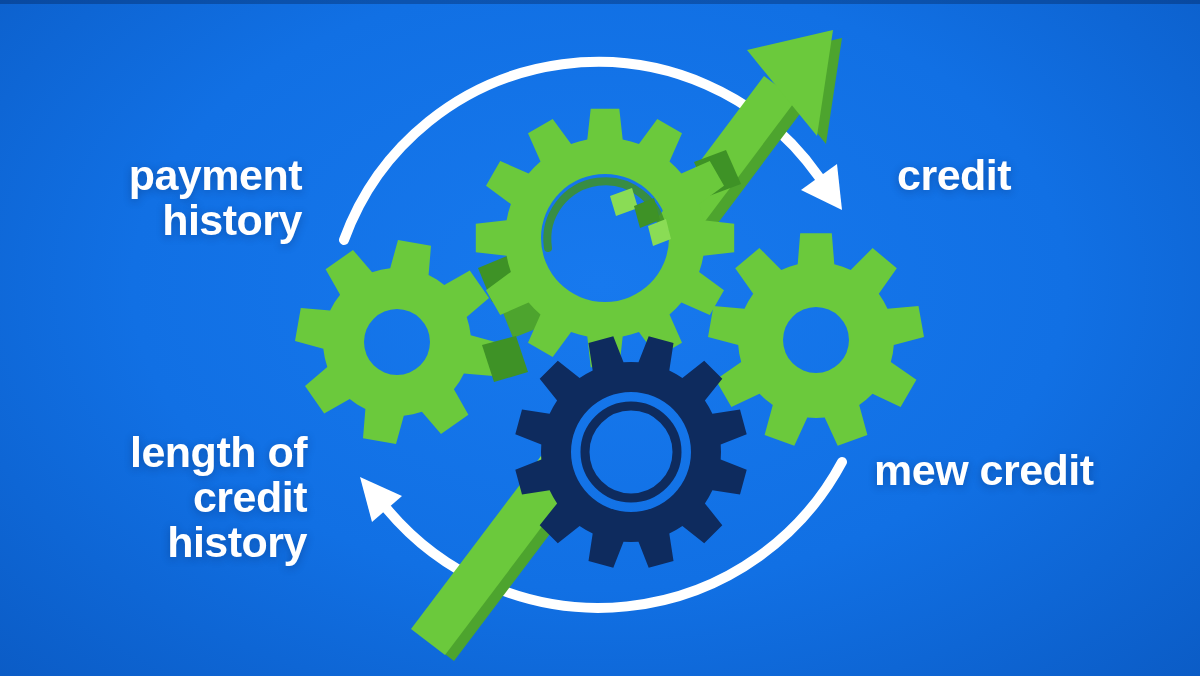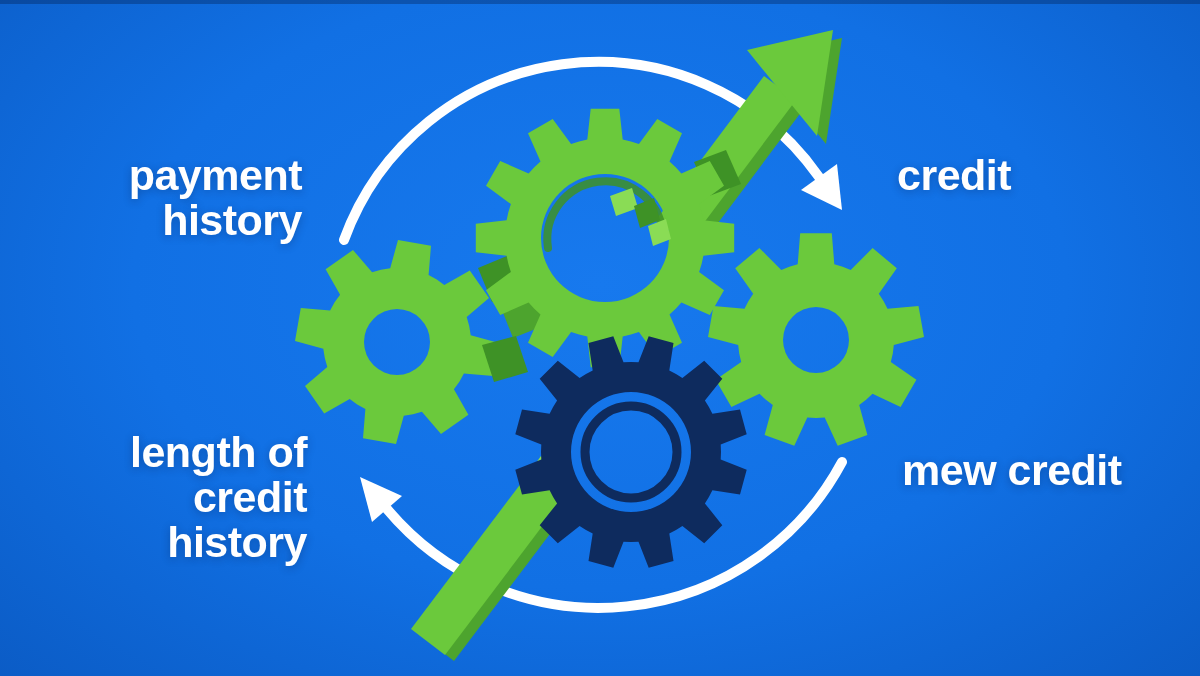--- a/index.html
+++ b/index.html
@@ -95,16 +95,16 @@
   <div class="label" style="left:897px;top:153px;">
     <div>credit</div>
   </div>
 
   <div class="label right" style="left:60px;top:430px;width:247px;">
     <div>length of</div>
     <div>credit</div>
     <div>history</div>
   </div>
 
-  <div class="label" style="left:902px;top:448px;text-align:center;">
+  <div class="label" style="left:874px;top:448px;text-align:center;">
     <div>mew credit</div>
   </div>
 </div>
 
 </body></html>

